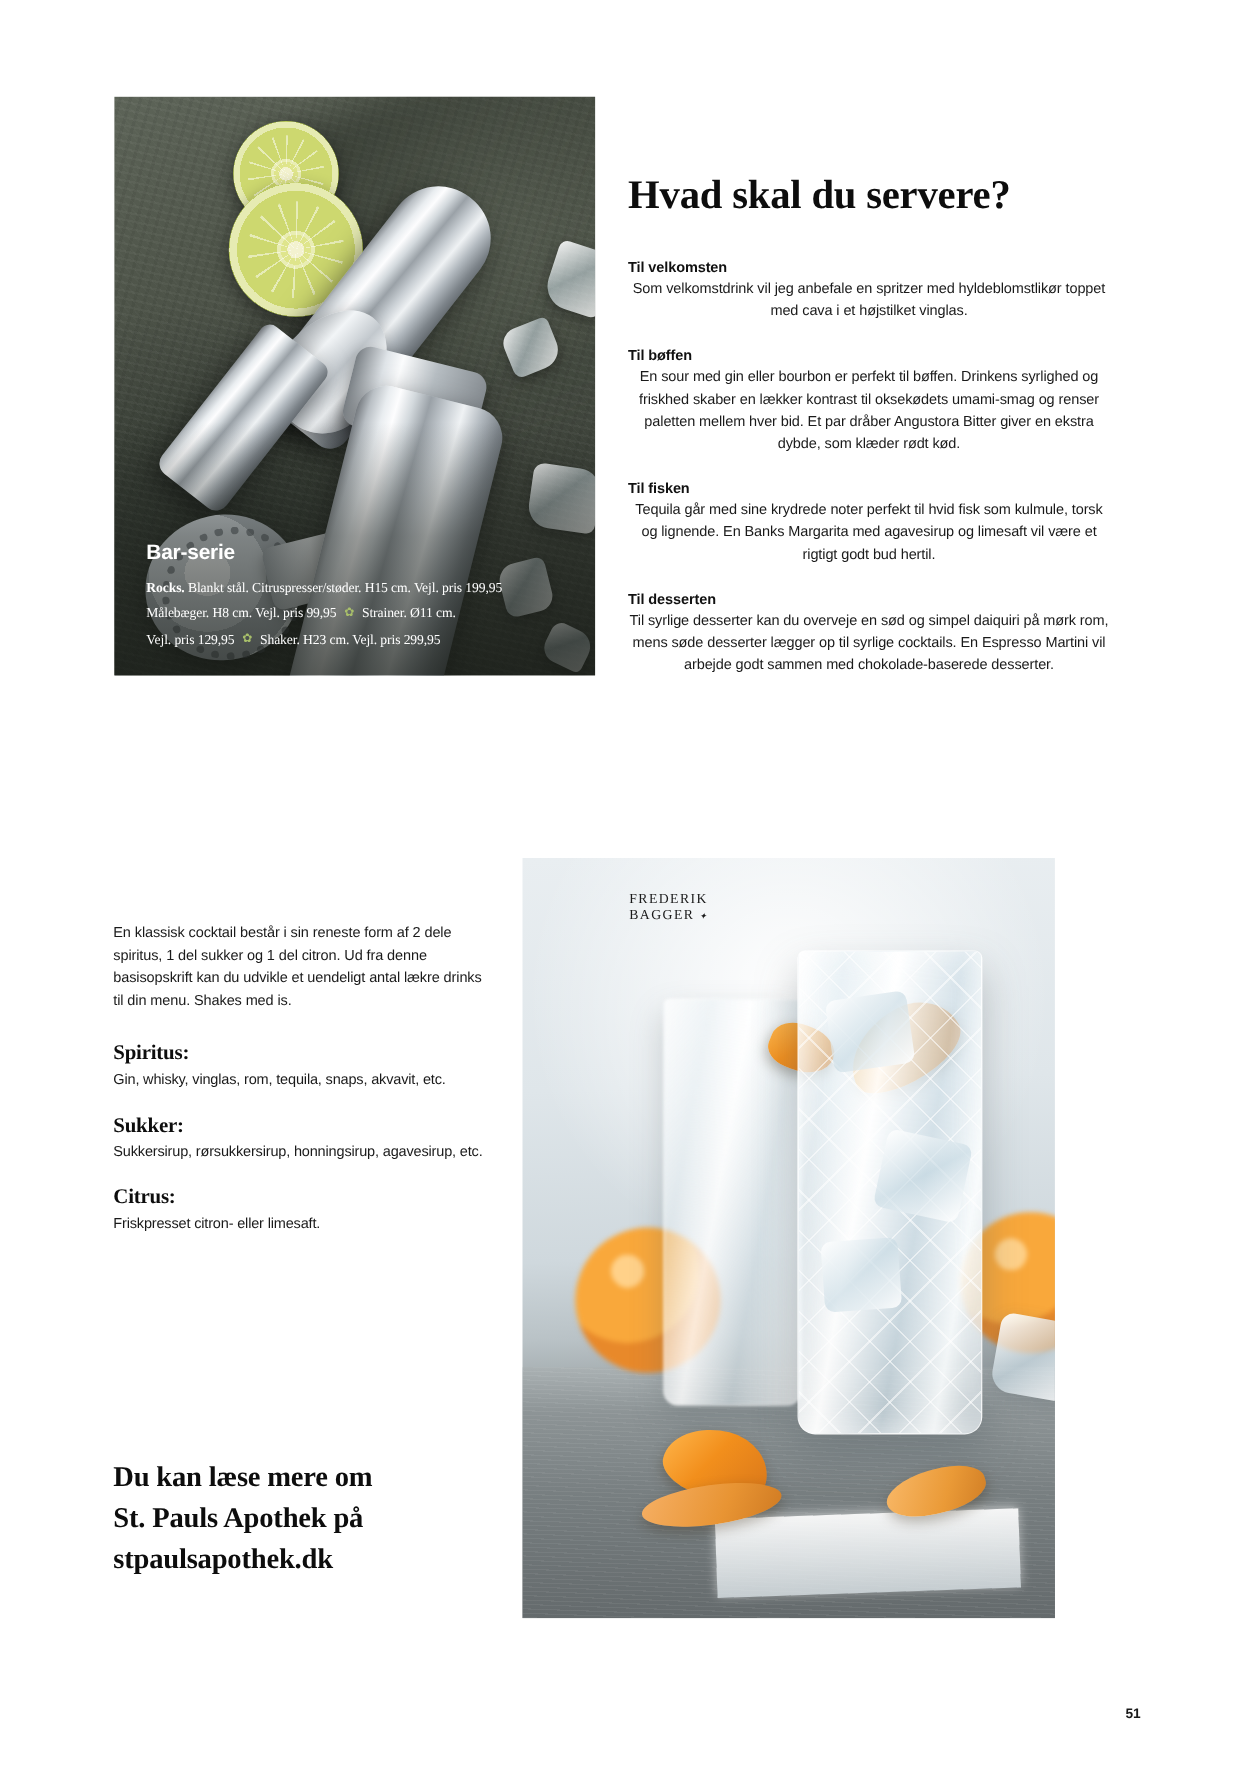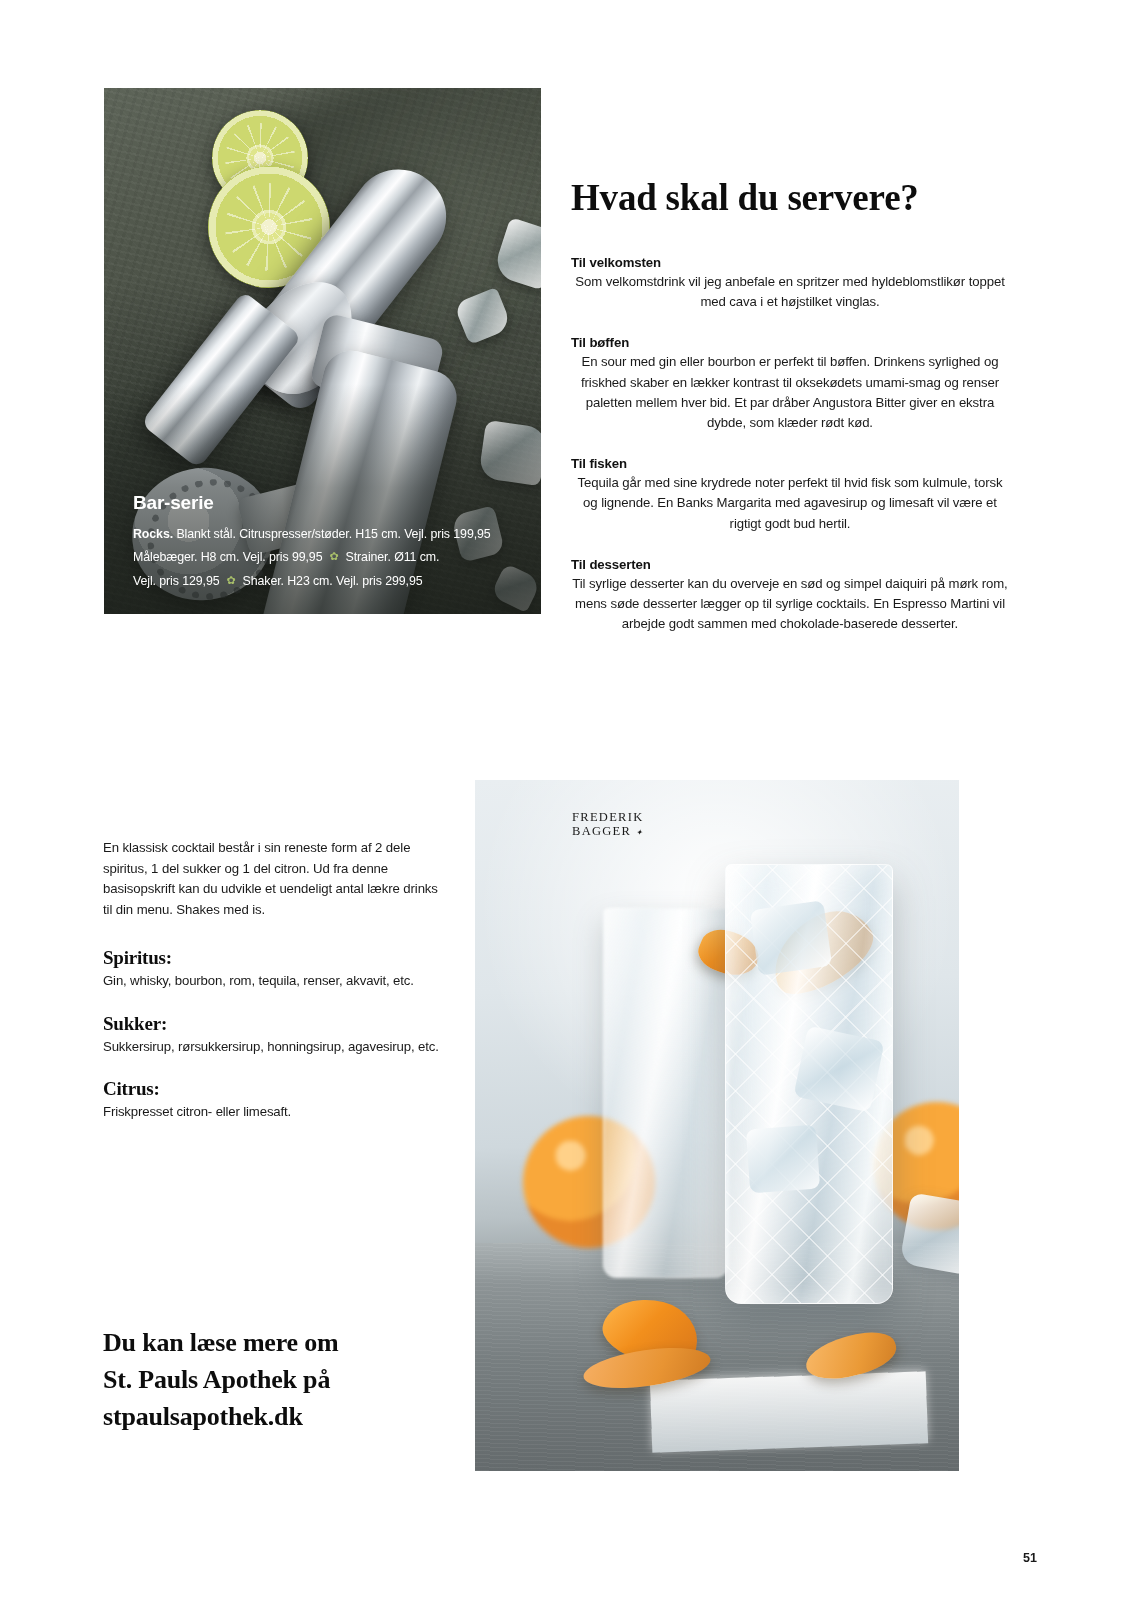--- a/index.html
+++ b/index.html
@@ -173,34 +173,35 @@
     font-size: 19px;
     font-weight: bold;
     margin-bottom: 9px;
     letter-spacing: -0.2px;
   }
   .bar-line {
     font-size: 12.4px;
     line-height: 1.92;
     letter-spacing: -0.1px;
     white-space: nowrap;
+    font-family: Liberation Serif, serif;
   }
   .bar-line b { font-weight: bold; }
   .sep-flower {
     display: inline-block;
     color: #a8bf6a;
     font-size: 11px;
     margin: 0 7px;
     vertical-align: 1px;
   }
 
   
   .serve-col {
     position: absolute;
-    left: 571px; top: 176px;
+    left: 571px; top: 156px;
     width: 438px;
   }
   .serve-heading {
     font-family: "Liberation Serif", serif;
     font-weight: bold;
     font-size: 37px;
     letter-spacing: -0.2px;
     color: #0d0d0d;
     margin-bottom: 36px;
   }
@@ -500,21 +501,21 @@
       <div class="serve-sub">Til desserten</div>
       <p class="serve-body">Til syrlige desserter kan du overveje en sød og simpel daiquiri på mørk rom, mens søde desserter lægger op til syrlige cocktails. En Espresso Martini vil arbejde godt sammen med chokolade-baserede desserter.</p>
     </div>
   </div>
 
   <div class="start-col">
     <p class="start-intro">En klassisk cocktail består i sin reneste form af 2 dele spiritus, 1 del sukker og 1 del citron. Ud fra denne basisopskrift kan du udvikle et uendeligt antal lækre drinks til din menu. Shakes med is.</p>
 
     <div class="ing-group">
       <div class="ing-label">Spiritus:</div>
-      <div class="ing-text">Gin, whisky, bourbon, rom, tequila, renser, akvavit, etc.</div>
+      <div class="ing-text">Gin, whisky, vinglas, rom, tequila, snaps, akvavit, etc.</div>
     </div>
 
     <div class="ing-group">
       <div class="ing-label">Sukker:</div>
       <div class="ing-text">Sukkersirup, rørsukkersirup, honningsirup, agavesirup, etc.</div>
     </div>
 
     <div class="ing-group">
       <div class="ing-label">Citrus:</div>
       <div class="ing-text">Friskpresset citron- eller limesaft.</div>

